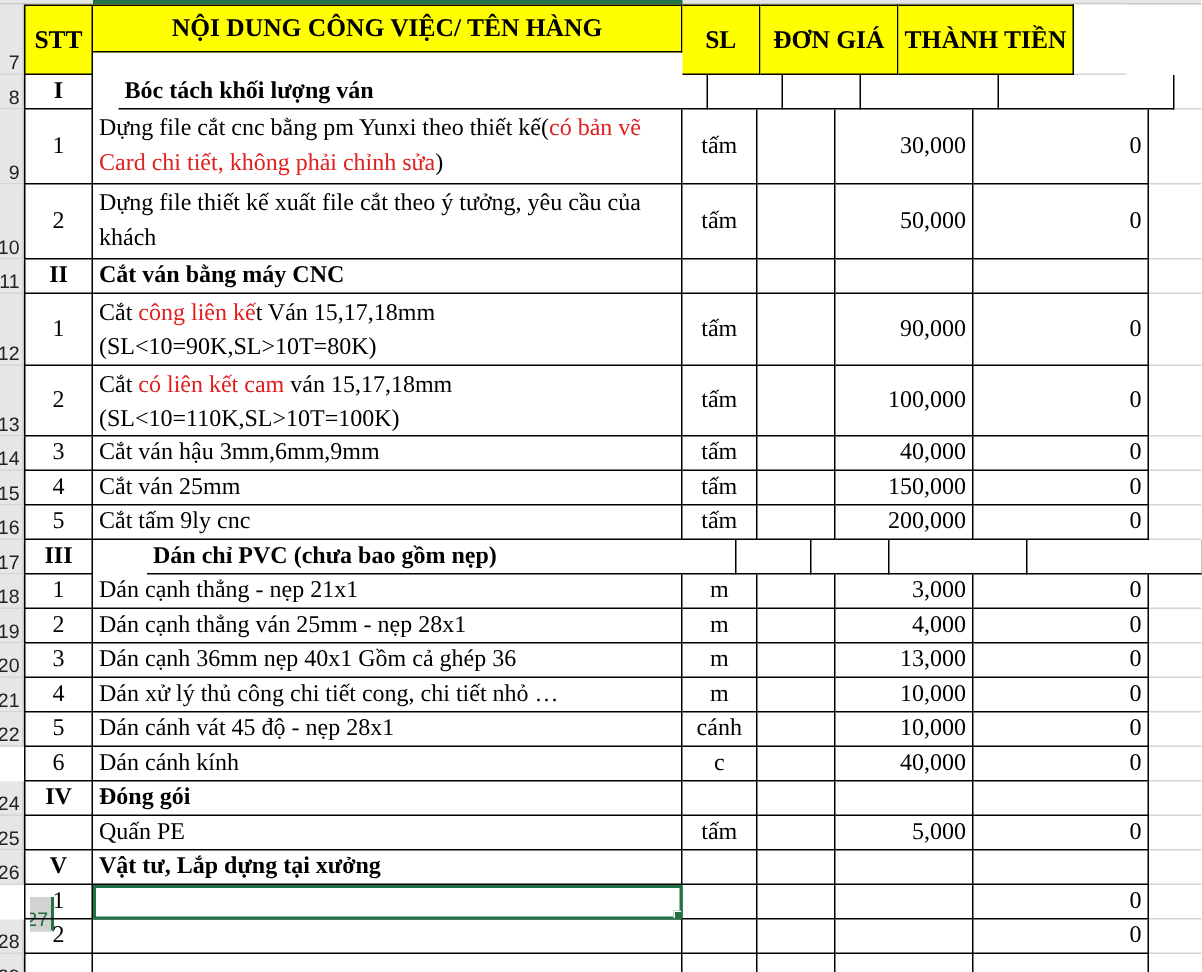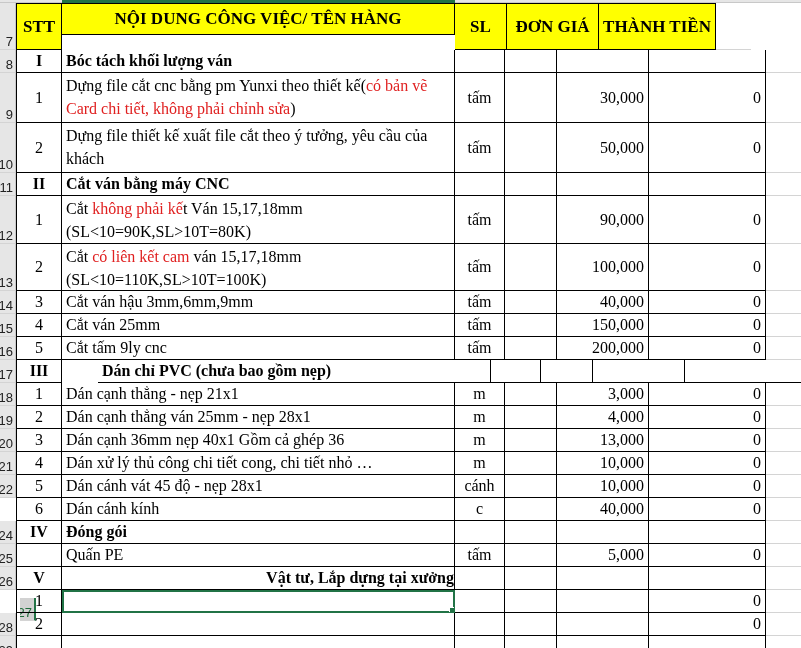--- a/index.html
+++ b/index.html
@@ -83,21 +83,21 @@
     <div class="row hdr" style="top:0;height:47px">
       <div class="cell c-stt" style="height:47px">STT</div>
       <div class="cell c-desc" style="height:32px;justify-content:center;padding-left:0">NỘI DUNG CÔNG VIỆC/ TÊN HÀNG</div>
       <div class="cell c-sl" style="height:47px;justify-content:center">SL</div>
       <div class="cell c-gia" style="height:47px;justify-content:center;padding-right:0">ĐƠN GIÁ</div>
       <div class="cell c-tt" style="height:47px;justify-content:center;padding-right:0">THÀNH TIỀN</div>
       <div class="cell c-blank" style="height:47px"></div>
     </div>
   <div class="row" style="top: 47px; height: 23px;">
         <div class="cell c-stt bold" style="height: 23px;">I</div>
-        <div class="cell c-desc bold" style="height: 23px;">
+        <div class="cell c-desc bold" style="height: 23px; margin-left: 17px;">
           <span>Bóc tách khối lượng ván</span>
         </div>
         <div class="cell c-dvt" style="height: 23px;"></div>
         <div class="cell c-sl" style="height: 23px;"></div>
         <div class="cell c-gia" style="height: 23px;"></div>
         <div class="cell c-tt" style="height: 23px;"></div>
         <div class="cell c-blank" style="height: 23px;"></div>
       </div>
       <div class="row" style="top: 70px; height: 50px;">
         <div class="cell c-stt" style="height: 50px;">1</div>
@@ -123,21 +123,21 @@
           <span>Cắt ván bằng máy CNC</span>
         </div>
         <div class="cell c-dvt" style="height: 23px;"></div>
         <div class="cell c-sl" style="height: 23px;"></div>
         <div class="cell c-gia" style="height: 23px;"></div>
         <div class="cell c-tt" style="height: 23px;"></div>
         <div class="cell c-blank" style="height: 23px;"></div>
       </div>
       <div class="row" style="top: 193px; height: 48px;">
         <div class="cell c-stt" style="height: 48px;">1</div>
-        <div class="cell c-desc wrap" style="height: 48px; display: block; padding-top: 1px;"><span>Cắt </span><span class="red">không phải kế</span><span>t Ván 15,17,18mm (SL&lt;10=90K,SL&gt;10T=80K)</span></div>
+        <div class="cell c-desc wrap" style="height: 48px; display: block; padding-top: 1px;"><span>Cắt </span><span class="red">công liên kế</span><span>t Ván 15,17,18mm (SL&lt;10=90K,SL&gt;10T=80K)</span></div>
         <div class="cell c-dvt" style="height: 48px;">tấm</div>
         <div class="cell c-sl" style="height: 48px;"></div>
         <div class="cell c-gia" style="height: 48px;">90,000</div>
         <div class="cell c-tt" style="height: 48px;">0</div>
         <div class="cell c-blank" style="height: 48px;"></div>
       </div>
       <div class="row" style="top: 241px; height: 47px;">
         <div class="cell c-stt" style="height: 47px;">2</div>
         <div class="cell c-desc wrap" style="height: 47px; display: block; padding-top: 1px;"><span>Cắt </span><span class="red">có liên kết cam</span><span> ván 15,17,18mm (SL&lt;10=110K,SL&gt;10T=100K)</span></div>
         <div class="cell c-dvt" style="height: 47px;">tấm</div>
@@ -273,21 +273,21 @@
           <span>Quấn PE</span>
         </div>
         <div class="cell c-dvt" style="height: 23px;">tấm</div>
         <div class="cell c-sl" style="height: 23px;"></div>
         <div class="cell c-gia" style="height: 23px;">5,000</div>
         <div class="cell c-tt" style="height: 23px;">0</div>
         <div class="cell c-blank" style="height: 23px;"></div>
       </div>
       <div class="row" style="top: 564px; height: 23px;">
         <div class="cell c-stt bold" style="height: 23px;">V</div>
-        <div class="cell c-desc bold" style="height: 23px; justify-content: flex-end;">
+        <div class="cell c-desc bold" style="height: 23px;">
           <span>Vật tư, Lắp dựng tại xưởng</span>
         </div>
         <div class="cell c-dvt" style="height: 23px;"></div>
         <div class="cell c-sl" style="height: 23px;"></div>
         <div class="cell c-gia" style="height: 23px;"></div>
         <div class="cell c-tt" style="height: 23px;"></div>
         <div class="cell c-blank" style="height: 23px;"></div>
       </div>
       <div class="row" style="top: 587px; height: 23px;">
         <div class="cell c-stt" style="height: 23px;">1</div>

